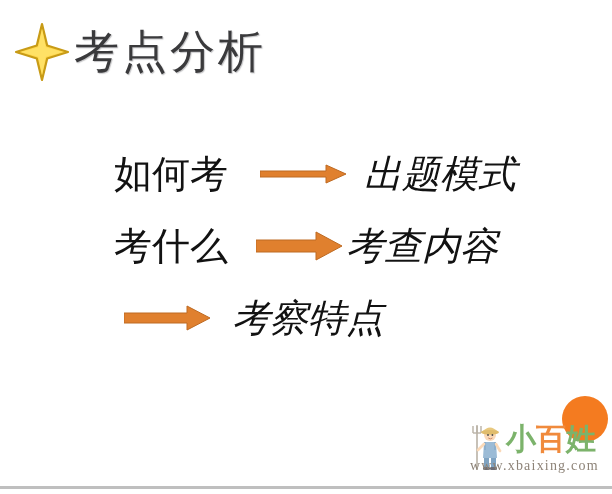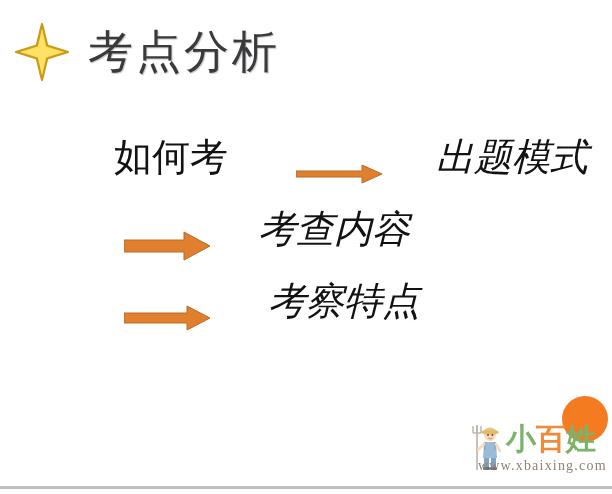--- a/index.html
+++ b/index.html
@@ -19,21 +19,21 @@
     overflow: hidden;
   }
 
   
   .title-row {
     position: absolute;
     left: 14px;
     top: 22px;
     display: flex;
     align-items: center;
-    gap: 18px;
+    gap: 4px;
     justify-content: flex-end;
   }
   .star-icon {
     width: 56px;
     height: 60px;
     display: block;
     flex: 0 0 auto;
   }
   .title-text {
     font-family: "Liberation Serif", "DejaVu Serif", serif;
@@ -47,22 +47,22 @@
 
   
   .rows {
     position: absolute;
     left: 114px;
     top: 138px;
     width: 430px;
   }
   .row {
     display: flex;
+    align-items: center;
     height: 72px;
-    gap: 36px;
   }
   .row .from,
   .row .to {
     font-family: "Liberation Serif", "DejaVu Serif", serif;
     font-size: 38px;
     line-height: 1;
     color: #121212;
     white-space: nowrap;
   }
   .row .from {
@@ -78,21 +78,21 @@
   .arrow-svg { display: block; }
   .row .to {
     flex: 0 0 auto;
     font-style: italic;
   }
 
   
   .row-1 .arrow-wrap { width: 92px; margin-left: 12px; }
   .row-1 .to { margin-left: 14px; }
   .row-2 .arrow-wrap { width: 92px; margin-left: 8px; }
-  .row-2 .to { margin-left: 8px; }
+  .row-2 .to { }
   .row-3 .arrow-wrap { width: 92px; margin-left: 8px; }
   .row-3 .to { margin-left: 18px; }
 
   
   .watermark {
     position: absolute;
     right: 0px;
     bottom: 6px;
     width: 148px;
     height: 92px;
@@ -121,21 +121,21 @@
     font-family: "Liberation Serif", "DejaVu Serif", serif;
     font-size: 30px;
     line-height: 1;
     font-weight: bold;
     white-space: nowrap;
   }
   .wm-brand .g { color: #7CB36B; }
   .wm-brand .o { color: #F08A3C; }
   .wm-url {
     position: absolute;
-    left: 14px;
+    left: 6px;
     top: 62px;
     font-family: "Liberation Serif", "DejaVu Serif", serif;
     font-size: 14px;
     letter-spacing: 1.2px;
     color: #8d8378;
     white-space: nowrap;
   }
 
   
   .bottom-rule {
@@ -168,20 +168,21 @@
       <span class="from">如何考</span>
       <span class="arrow-wrap">
         <svg class="arrow-svg" width="88" height="26" viewBox="0 0 88 26" aria-hidden="true">
           <path d="M0 10 L66 10 L66 4 L86 13 L66 22 L66 16 L0 16 Z" fill="#E0802E" stroke="#BE6A22" stroke-width="1"></path>
         </svg>
       </span>
       <span class="to">出题模式</span>
     </div>
 
     <div class="row row-2">
+      <span class="from">考什么</span>
       <span class="arrow-wrap">
         <svg class="arrow-svg" width="88" height="30" viewBox="0 0 88 30" aria-hidden="true">
           <path d="M0 9 L60 9 L60 1 L86 15 L60 29 L60 21 L0 21 Z" fill="#E0802E" stroke="#BE6A22" stroke-width="1"></path>
         </svg>
       </span>
       <span class="to">考查内容</span>
     </div>
 
     <div class="row row-3">
       <span class="arrow-wrap">

